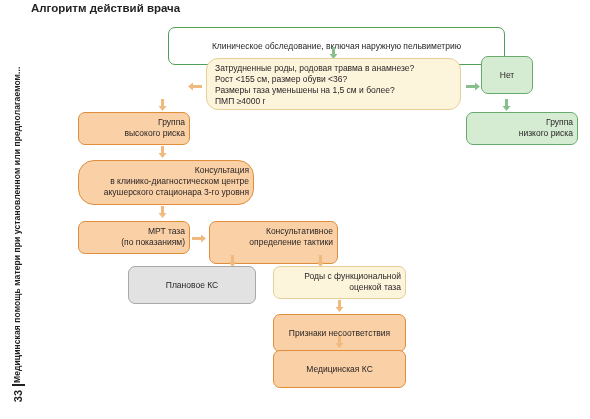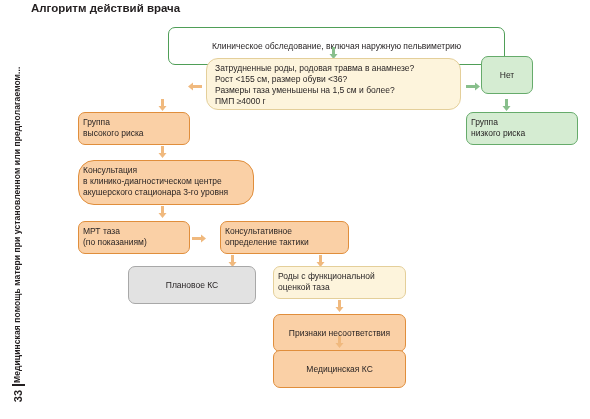--- a/index.html
+++ b/index.html
@@ -70,21 +70,21 @@
   }
 
   
   .node {
     position: absolute;
     box-sizing: border-box;
     border-radius: 7px;
     display: flex;
     align-items: center;
     justify-content: center;
-    text-align: left;
+    text-align: right;
     font-size: 8.5px;
     line-height: 1.28;
     color: #231f20;
     padding: 18px 4px;
   }
   .node.left-align {
     justify-content: flex-start;
     text-align: left;
     padding-left: 8px;
     border-radius: 12px;
@@ -209,21 +209,21 @@
     <div>МРТ таза</div>
     <div>(по показаниям)</div>
   </div>
 
   <div class="arrow" style="left:192px; top:234px;">
     <svg width="14" height="9" viewBox="0 0 14 9">
       <path d="M0 3 V6 H9 V8.5 L14 4.5 L9 0.5 V3 Z" fill="#f0b97e"></path>
     </svg>
   </div>
 
-  <div class="node orange" style="left:209px; top:221px; width:129px; height:33px; display:block; padding-top:4px;margin-left:11px;">
+  <div class="node orange" style="left:209px; top:221px; width:129px; height:43px; display:block; padding-top:4px;">
     <div>Консультативное</div>
     <div>определение тактики</div>
   </div>
 
   <div class="arrow" style="left:228px; top:255px;">
     <svg width="9" height="12" viewBox="0 0 9 12">
       <path d="M3 0 H6 V7 H8.5 L4.5 12 L0.5 7 H3 Z" fill="#f0b97e"></path>
     </svg>
   </div>
 

